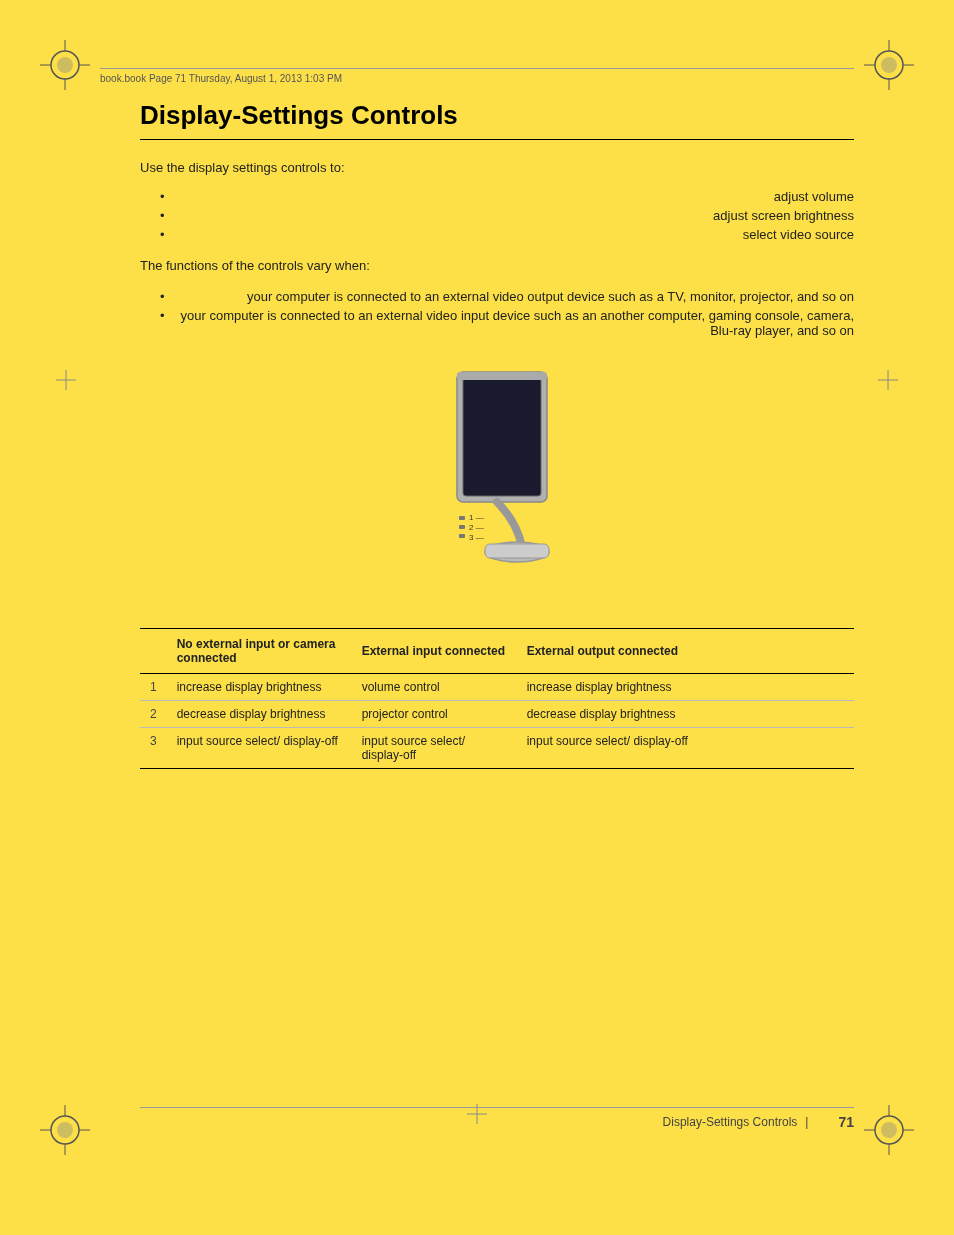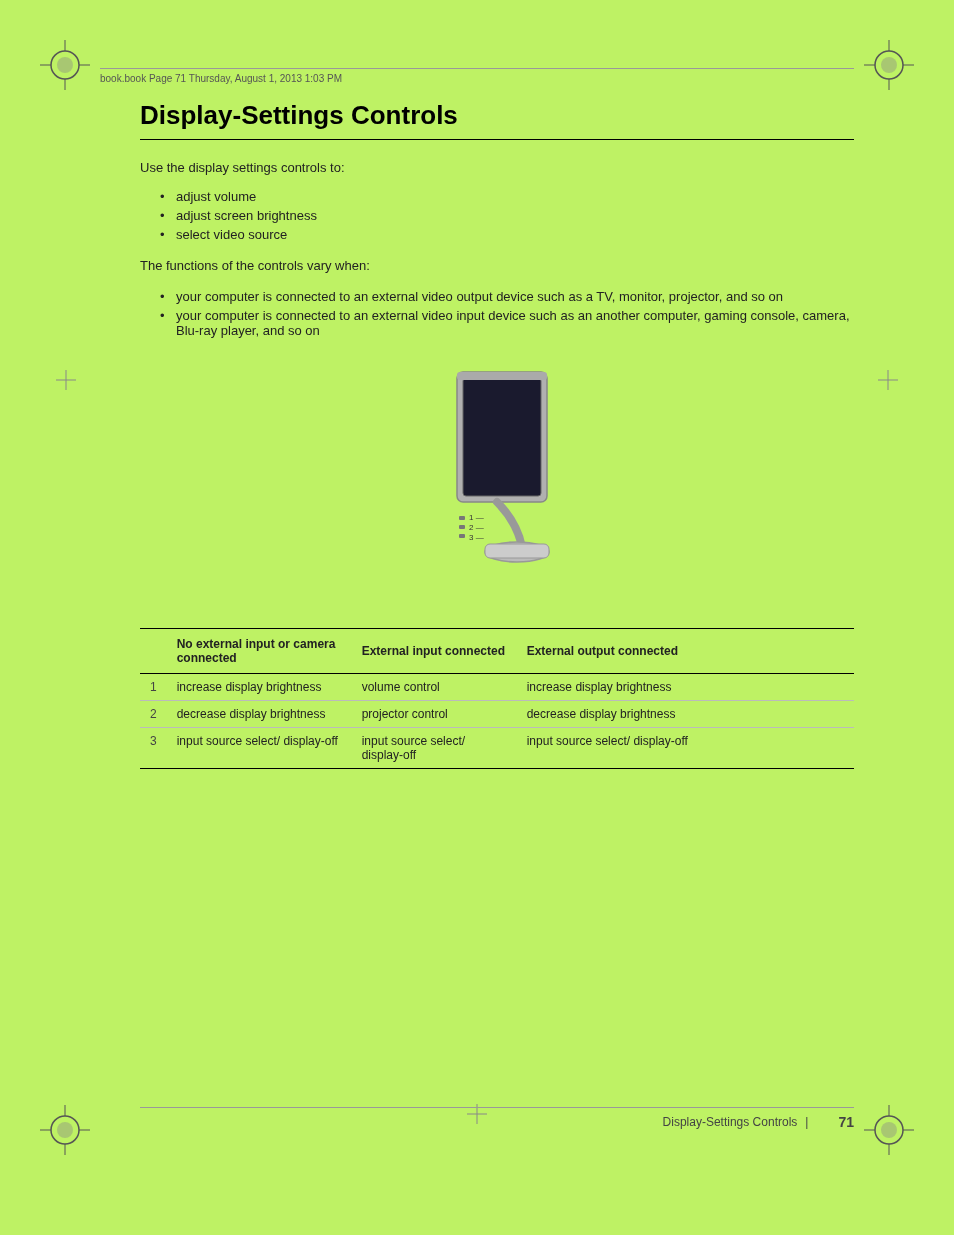--- a/index.html
+++ b/index.html
@@ -11,21 +11,21 @@
       color: #222;
       width: 954px;
       min-height: 1235px;
       position: relative;
       overflow: hidden;
     }
 
     .page {
       width: 954px;
       min-height: 1235px;
-      background: #bef264;
+      background: #fde047;
       position: relative;
       padding: 0;
     }
 
     
     .corner {
       position: absolute;
       width: 50px;
       height: 50px;
     }
@@ -71,20 +71,21 @@
 
     .intro-text {
       margin-bottom: 14px;
       font-size: 13px;
     }
 
     .bullet-list {
       list-style: none;
       margin-left: 20px;
       margin-bottom: 16px;
+      text-align: right;
     }
 
     .bullet-list li {
       position: relative;
       padding-left: 16px;
       margin-bottom: 4px;
       font-size: 13px;
     }
 
     .bullet-list li::before {

